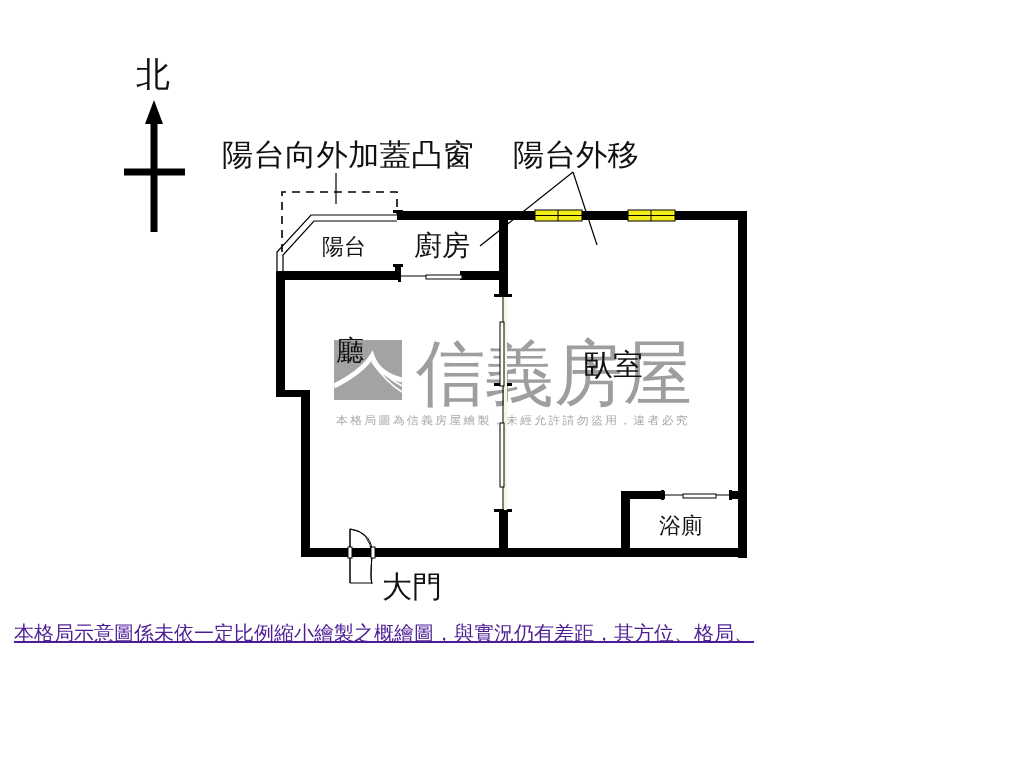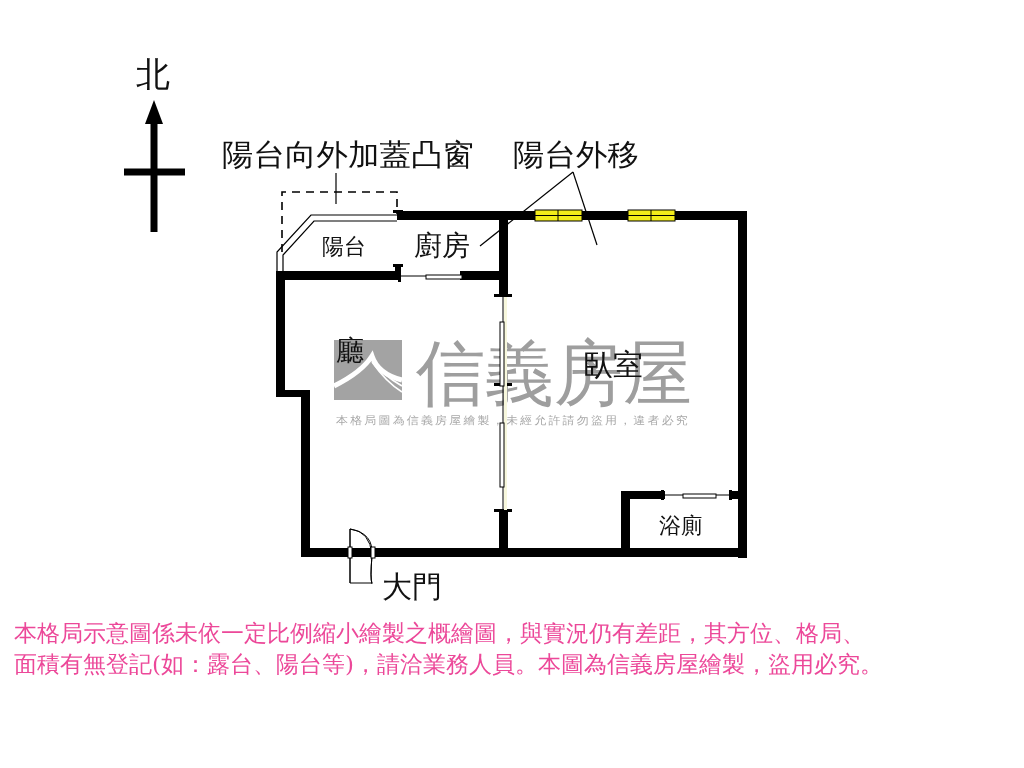--- a/index.html
+++ b/index.html
@@ -4,21 +4,21 @@
 <style>
   html, body { margin: 0; padding: 0; background: #ffffff; }
   body { width: 1024px; height: 768px; position: relative; overflow: hidden;
          font-family: "DejaVu Serif", "Liberation Serif", serif; }
   #plan { position: absolute; left: 0; top: 0; width: 1024px; height: 610px; }
   .lbl { font-family: "DejaVu Serif", "Liberation Serif", serif; fill: #111; }
   .wm { font-family: "DejaVu Sans", "Liberation Sans", sans-serif; fill: #9e9e9e; }
   .wm-small { font-family: "DejaVu Sans", "Liberation Sans", sans-serif; fill: #a8a8a8; letter-spacing: 2px; }
   .disclaimer { position: absolute; left: 14px; top: 618px; width: 1000px;
                 font-family: "DejaVu Serif", "Liberation Serif", serif;
-                font-size: 23px; line-height: 31px; color: #ec4899; }
+                font-size: 20px; line-height: 31px; color: #4c1d95; text-decoration: underline; }
   .disclaimer div { white-space: nowrap; }
 </style>
 </head>
 <body>
 
 <svg id="plan" viewBox="0 0 1024 610" xmlns="http://www.w3.org/2000/svg">
 
   <g>
     <rect x="334" y="340" width="68" height="60" fill="#a3a3a3"></rect>
     <path d="M334,386 Q362,372 372,356 Q378,374 402,380" stroke="#ffffff" stroke-width="5" fill="none"></path>
@@ -123,14 +123,13 @@
   <text class="lbl" x="322" y="254" font-size="22">陽台</text>
   <text class="lbl" x="414" y="255" font-size="28">廚房</text>
   <text class="lbl" x="336" y="360" font-size="28">廳</text>
   <text class="lbl" x="583" y="375" font-size="30">臥室</text>
   <text class="lbl" x="659" y="533" font-size="22">浴廁</text>
   <text class="lbl" x="382" y="597" font-size="30">大門</text>
 </svg>
 
 <div class="disclaimer">
   <div>本格局示意圖係未依一定比例縮小繪製之概繪圖，與實況仍有差距，其方位、格局、</div>
-  <div>面積有無登記(如：露台、陽台等)，請洽業務人員。本圖為信義房屋繪製，盜用必究。</div>
 </div>
 
 </body></html>

